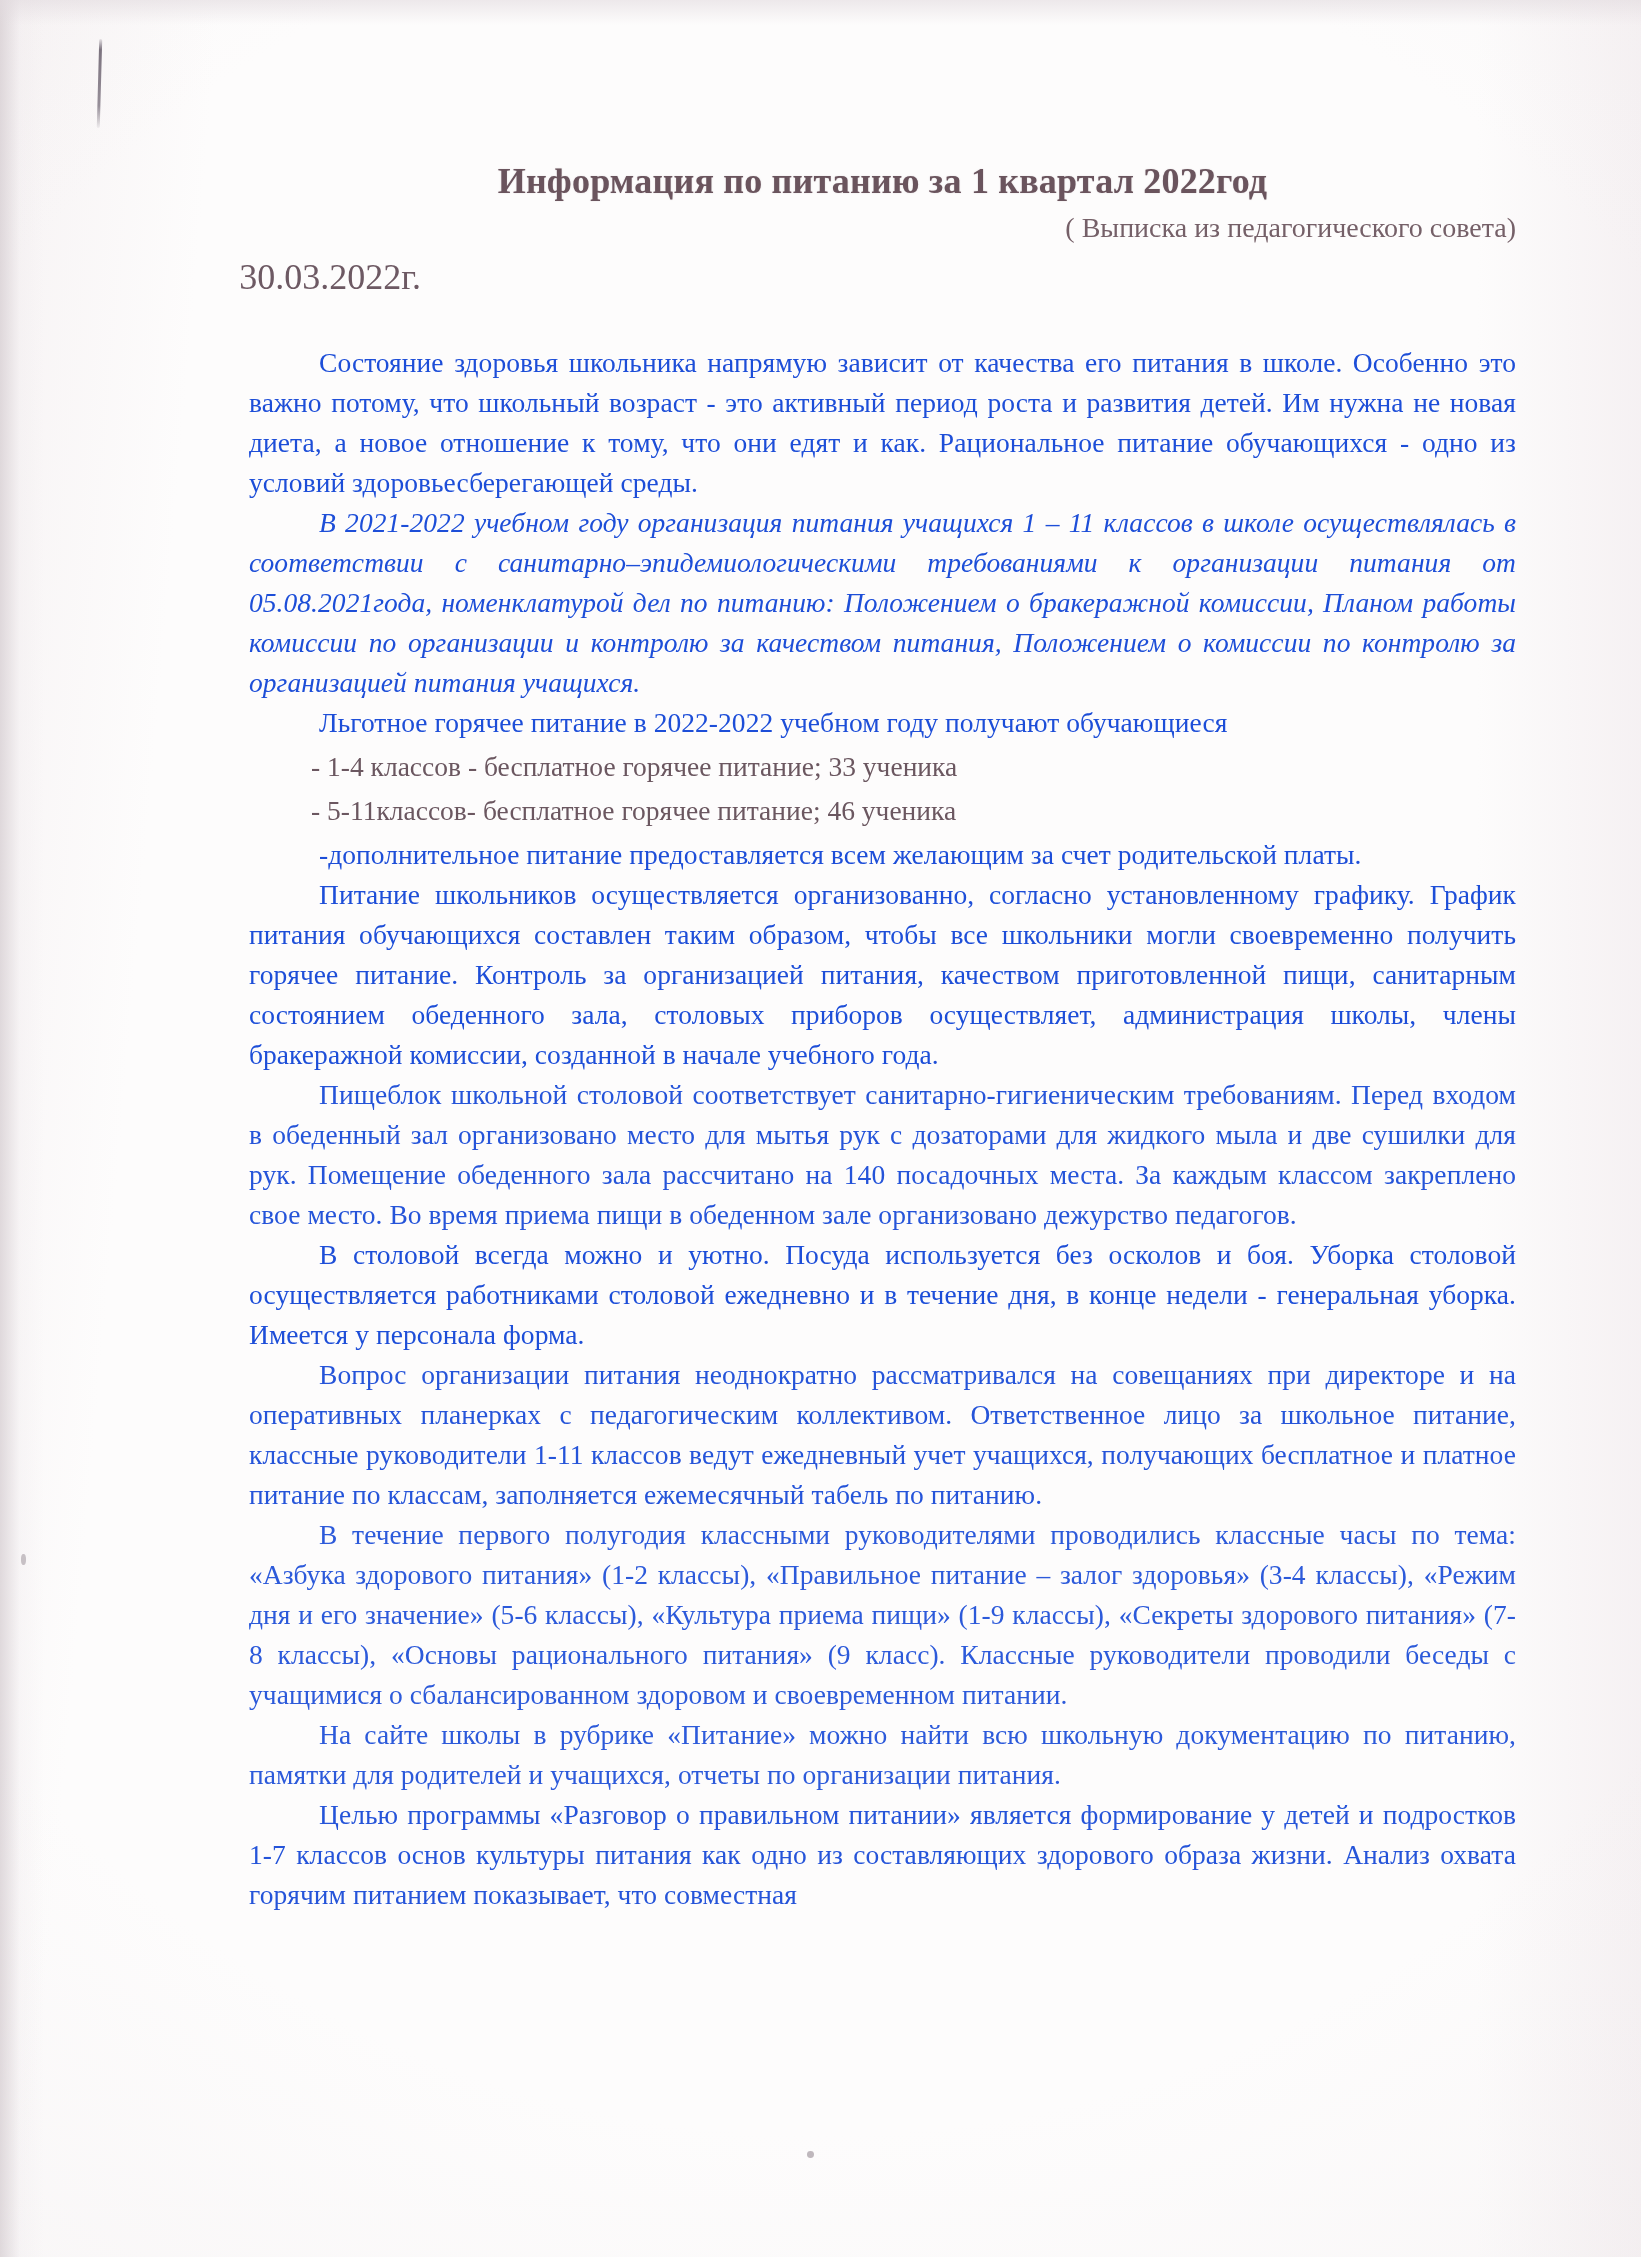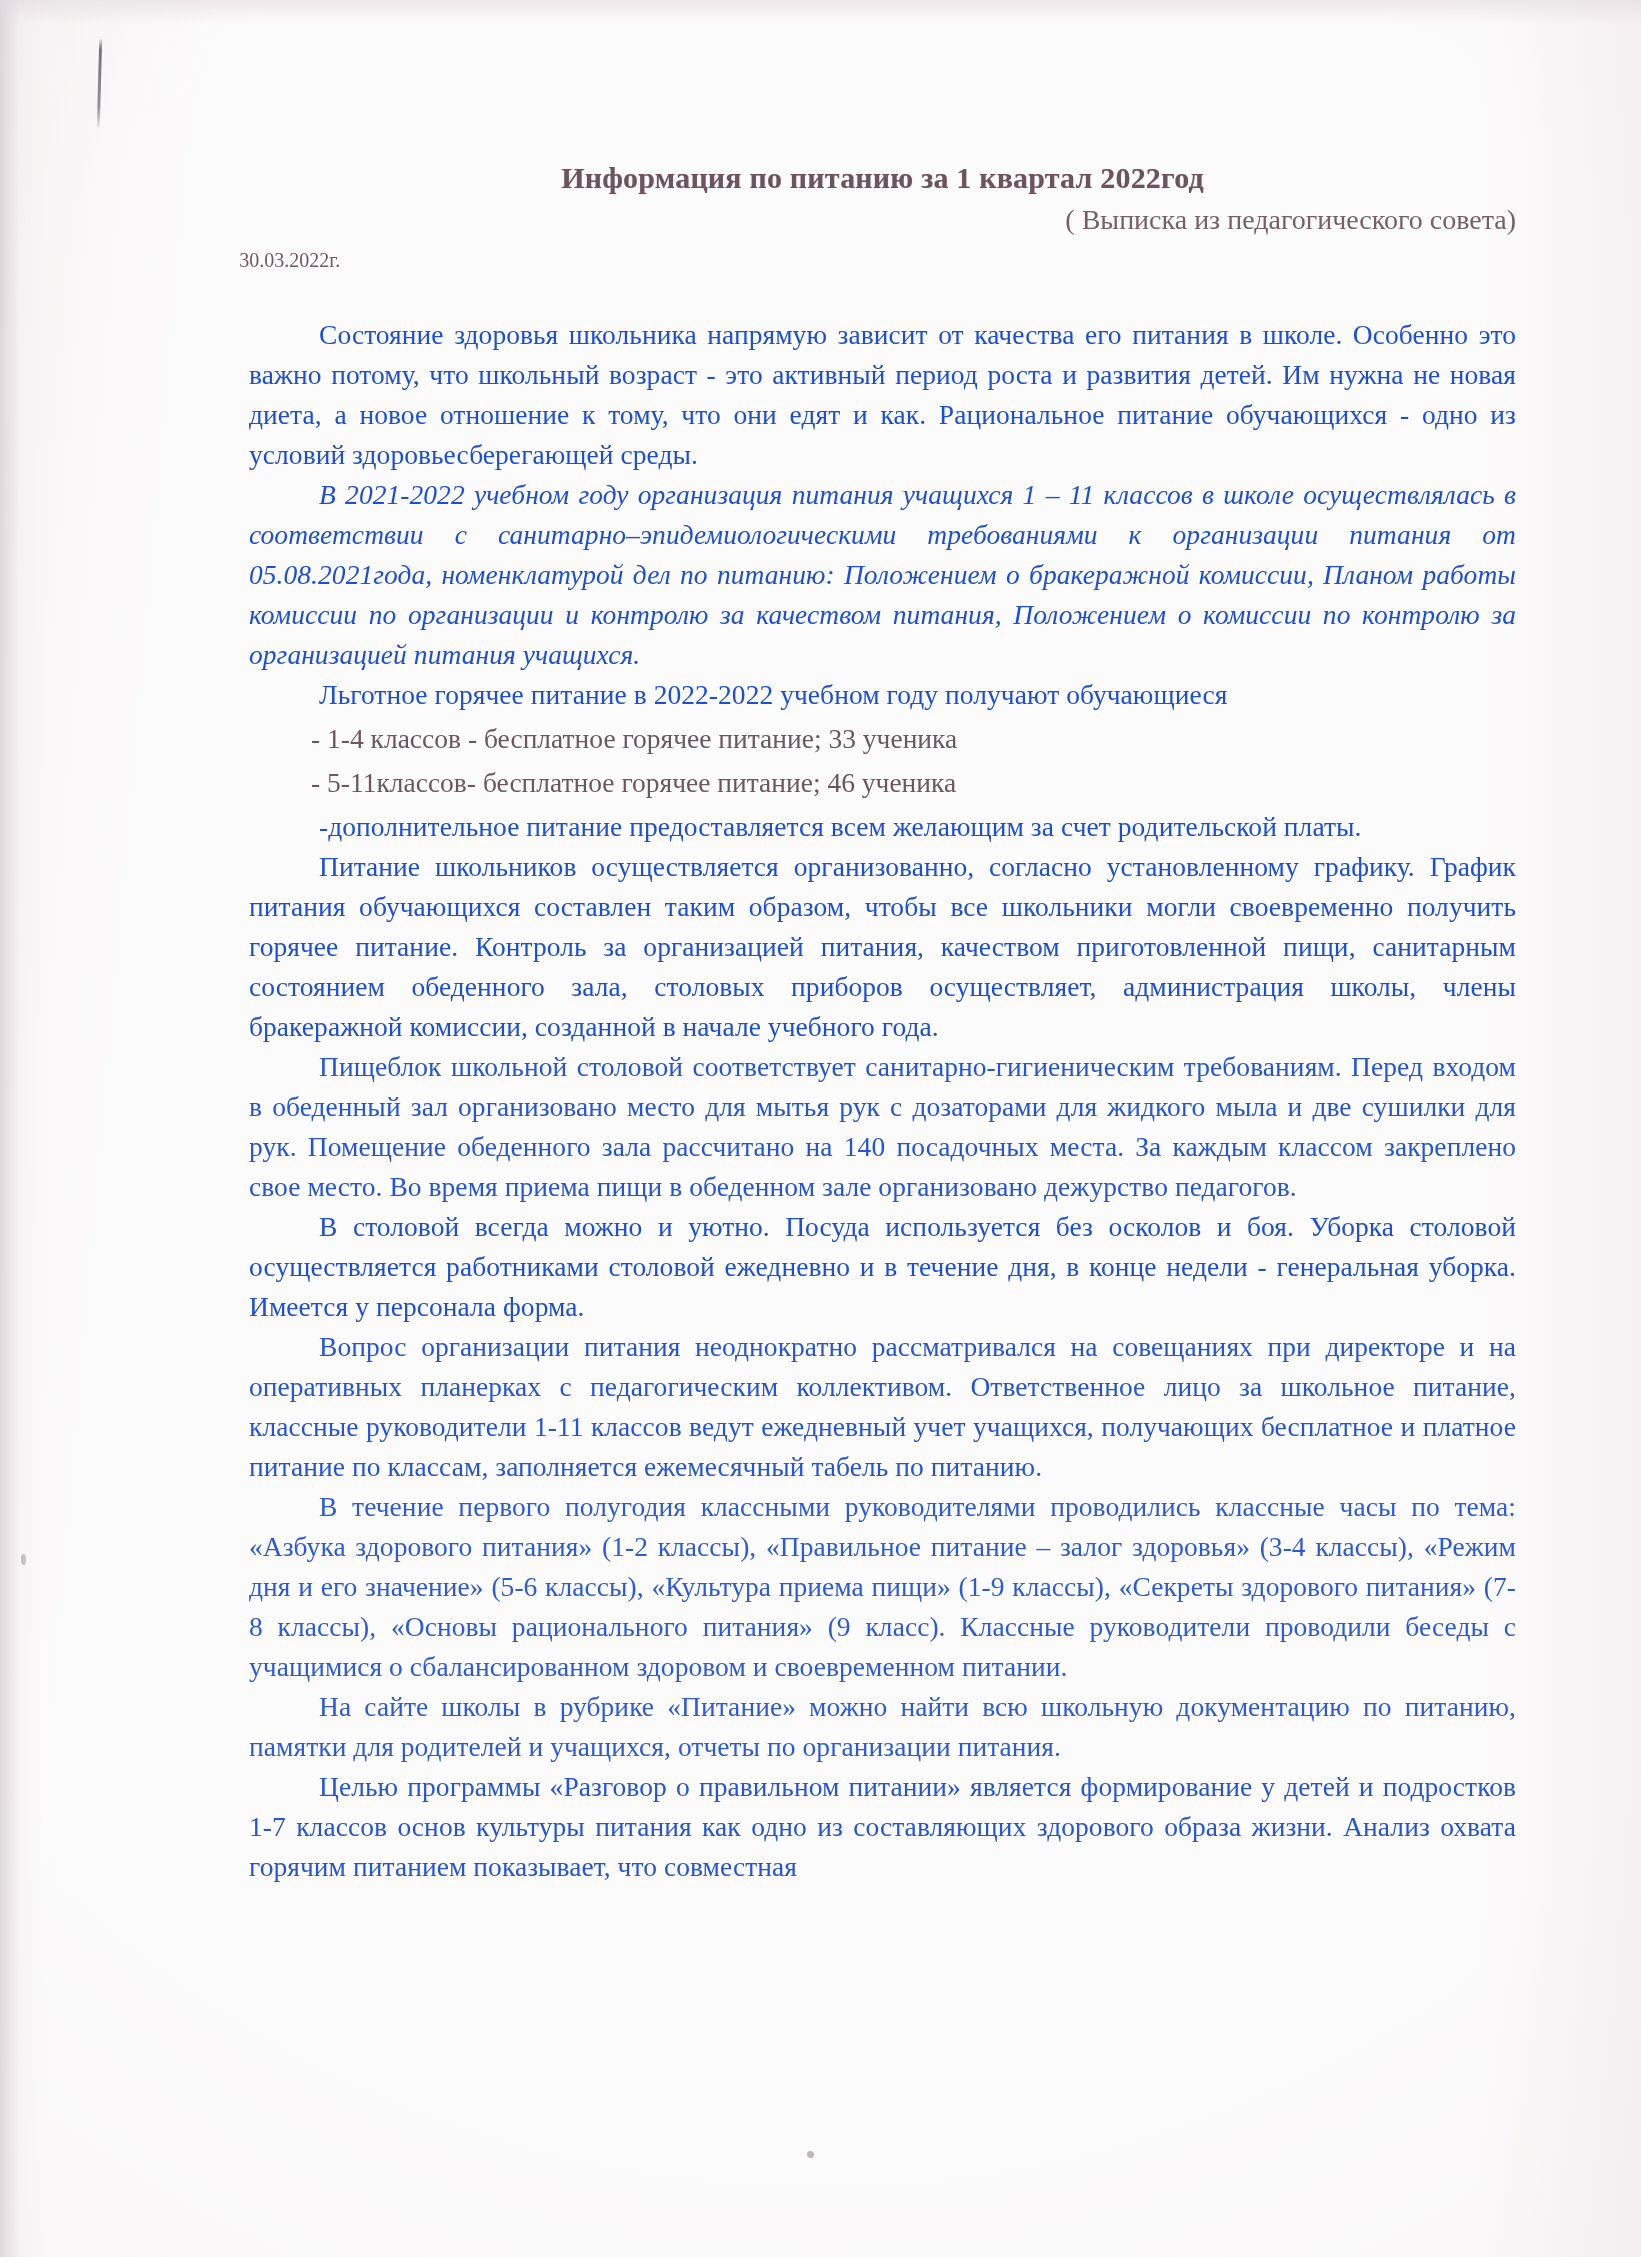--- a/index.html
+++ b/index.html
@@ -54,36 +54,36 @@
   }
   .content {
     position: absolute;
     left: 249px;
     top: 0;
     width: 1267px;
   }
   .doc-title {
     text-align: center;
     font-weight: bold;
-    font-size: 30px;
+    font-size: 36px;
     letter-spacing: 0.2px;
     color: #6a545d;
     margin-top: 159px;
     line-height: 1.25;
     text-shadow: 0 0 1.2px rgba(120,100,110,0.35);
   }
   .doc-subtitle {
     text-align: right;
     font-size: 28px;
     color: #756068;
     margin-top: 5.8px;
     line-height: 1.25;
   }
   .doc-date {
-    font-size: 20px;
+    font-size: 36px;
     color: #6d5963;
     margin-top: 9.7px;
     margin-left: -9.7px;
     padding-left: 0;
     line-height: 1.3;
   }
   .body-block {
     margin-top: 42px;
   }
   p.para {

